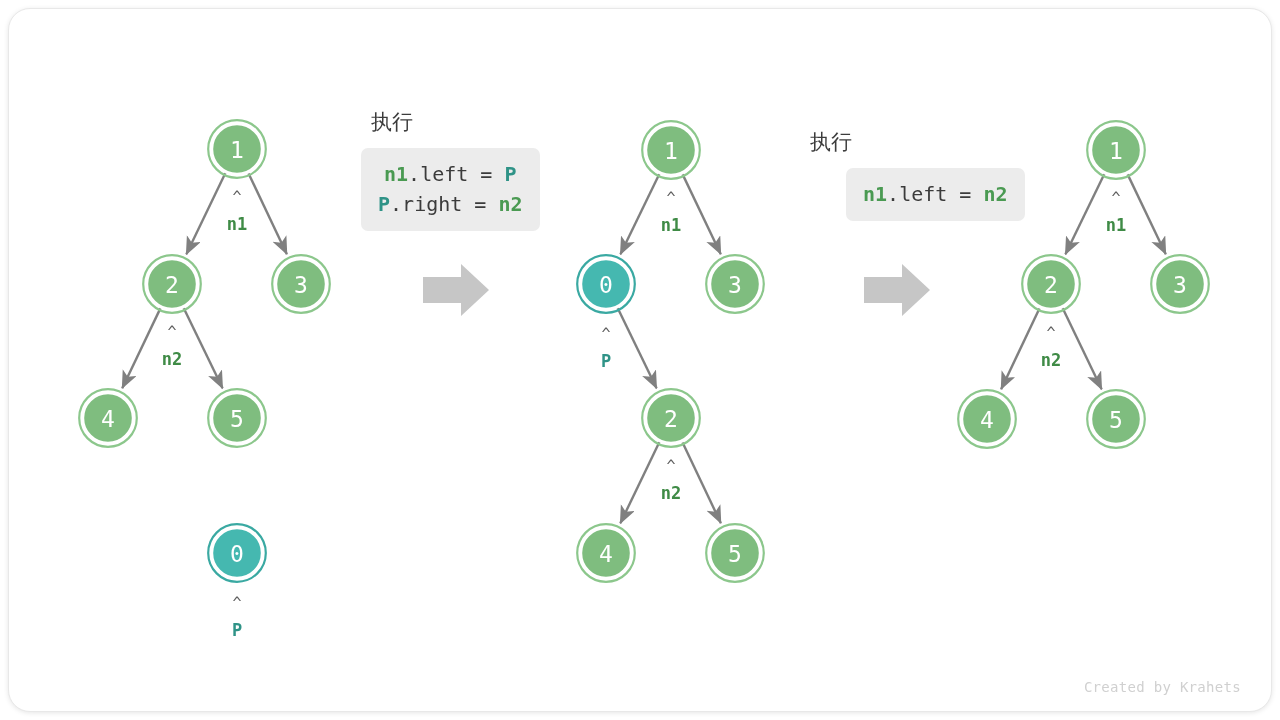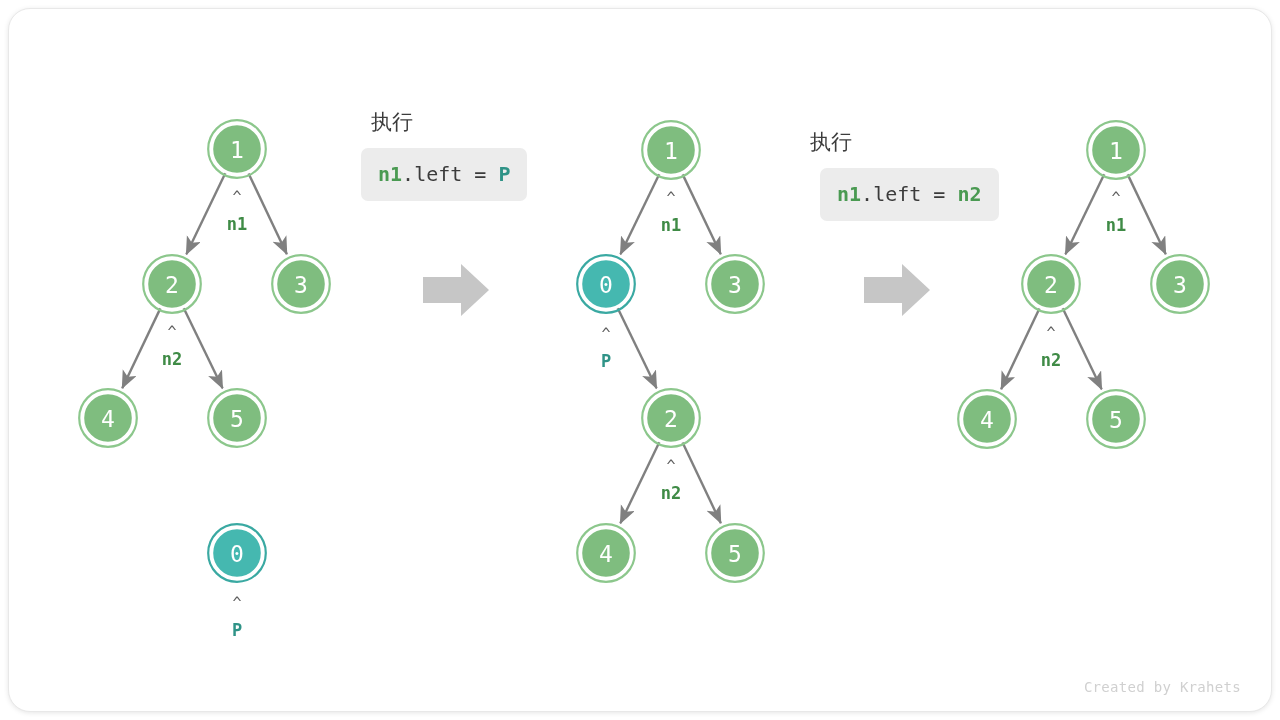--- a/index.html
+++ b/index.html
@@ -247,20 +247,20 @@
           </g>
         </g>
       <g id="big-arrows-layer">
           <polygon points="414,268 452,268 452,255 480,281 452,307 452,294 414,294" fill="#c6c6c6"></polygon>
           <polygon points="855,268 893,268 893,255 921,281 893,307 893,294 855,294" fill="#c6c6c6"></polygon>
         </g>
     </svg>
 
     <div id="exec-layer">
         <div class="exec-label" style="left: 362px; top: 99px;">执行</div>
-        <div class="code-box" style="left: 352px; top: 139px; text-align: center;"><div class="code-line"><span class="tok-n">n1</span><span class="tok-plain">.left = </span><span class="tok-p">P</span></div></div>
+        <div class="code-box" style="left: 352px; top: 139px; text-align: center;"><div class="code-line"><span class="tok-n">n1</span><span class="tok-plain">.left = </span><span class="tok-p">P</span></div><div class="code-line"><span class="tok-p">P</span><span class="tok-plain">.right = </span><span class="tok-n">n2</span></div></div>
         <div class="exec-label" style="left: 801px; top: 119px;">执行</div>
-        <div class="code-box" style="left: 811px; top: 159px;"><div class="code-line"><span class="tok-n">n1</span><span class="tok-plain">.left = </span><span class="tok-n">n2</span></div></div>
+        <div class="code-box" style="left: 837px; top: 159px;"><div class="code-line"><span class="tok-n">n1</span><span class="tok-plain">.left = </span><span class="tok-n">n2</span></div></div>
       </div>
 
     <div id="credit">Created by Krahets</div>
   </div>
 </div>
 
 </body></html>

